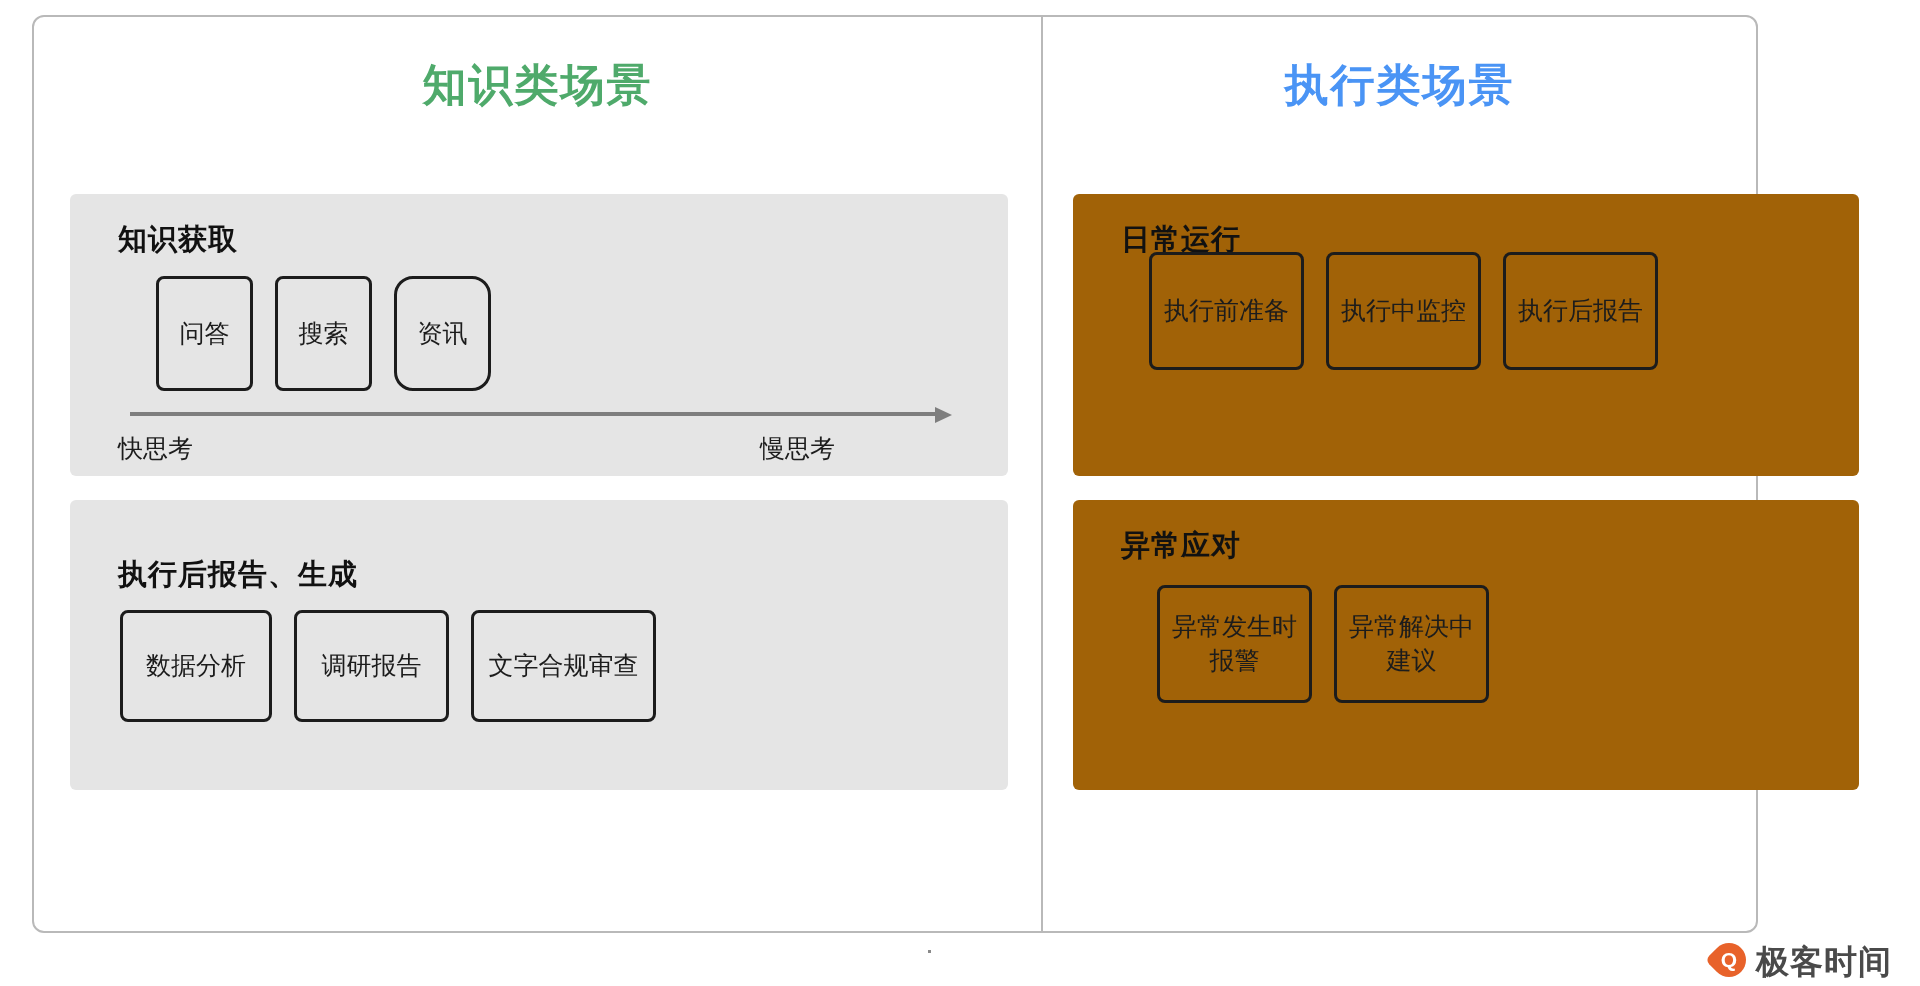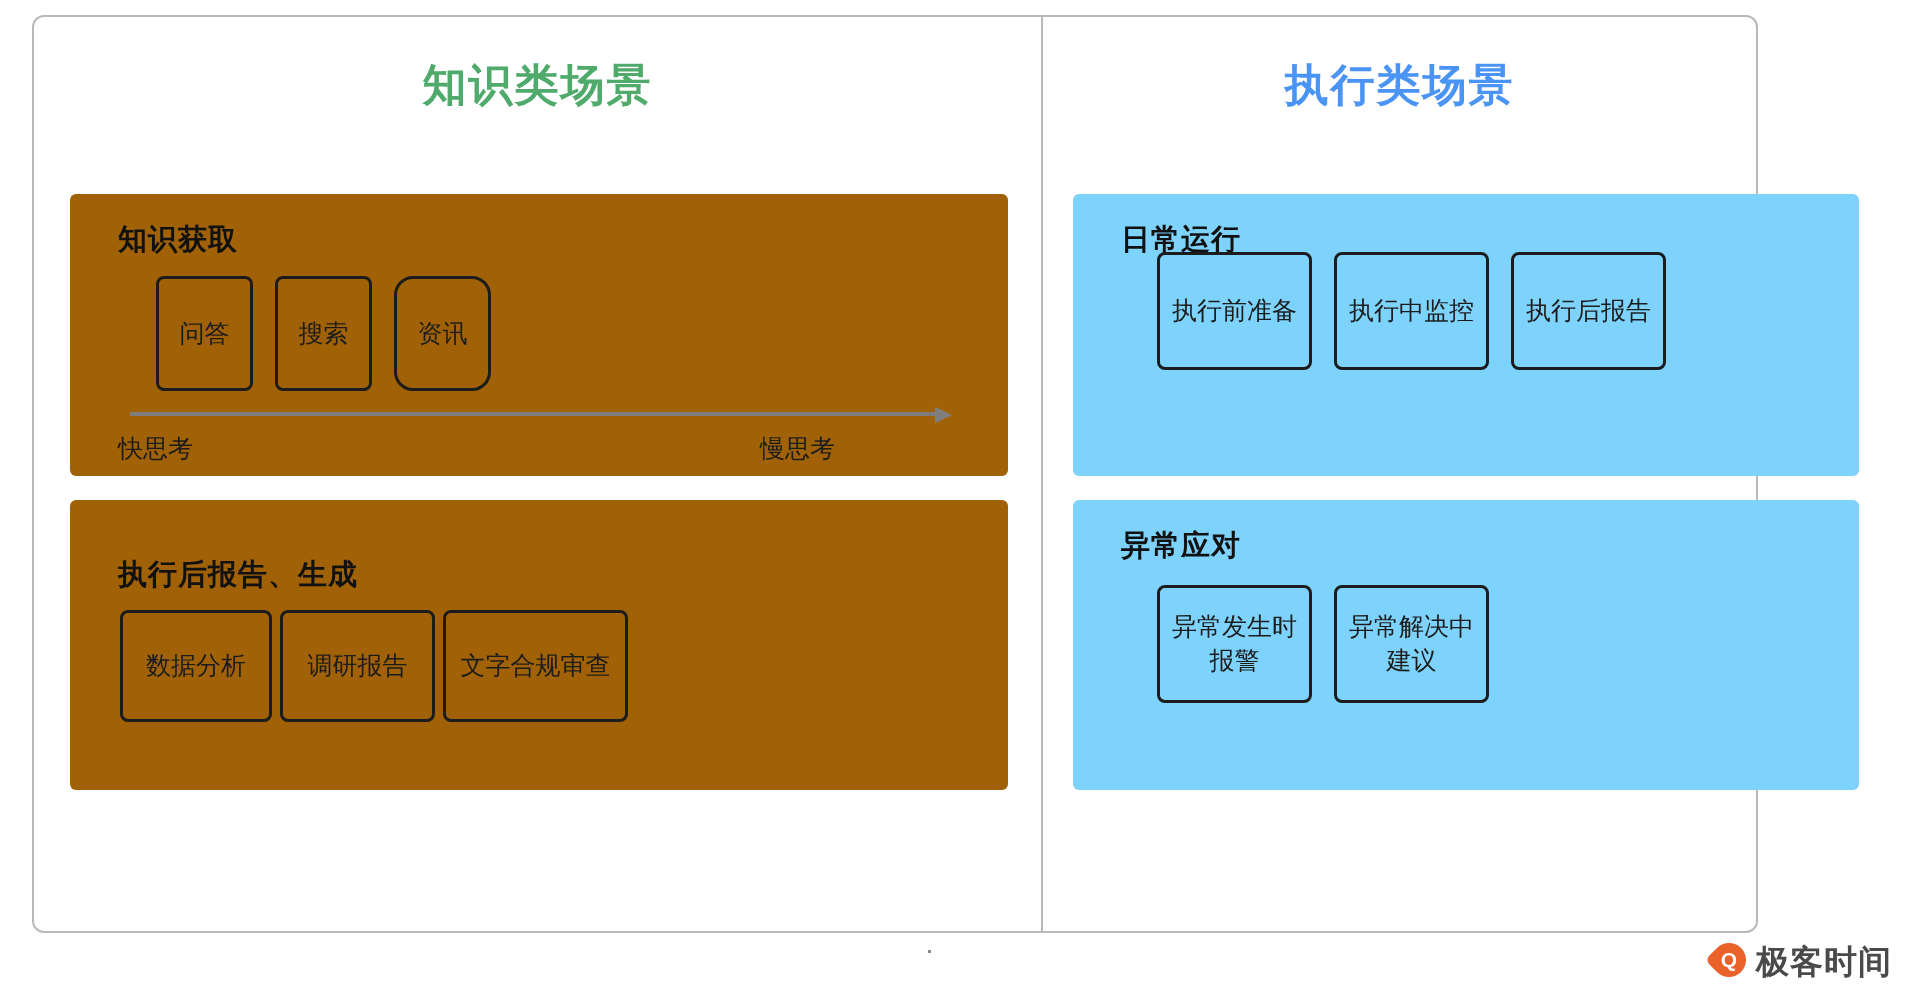--- a/index.html
+++ b/index.html
@@ -53,22 +53,22 @@
   }
   .panel-title.green { color: #4FAA6B; }
   .panel-title.blue  { color: #4A94F5; }
 
   
   .card {
     box-sizing: border-box;
     border-radius: 6px;
     position: absolute;
   }
-  .card-green { background: #a16207; }
-  .card-blue  { background: #7dd3fc; }
+  .card-green { background: #e5e5e5; }
+  .card-blue  { background: #a16207; }
 
   .card-heading {
     font-size: 29px;
     font-weight: bold;
     color: #111111;
     letter-spacing: 1px;
   }
 
   
   .box-row {
@@ -130,30 +130,30 @@
     top: 238px;
     font-size: 25px;
     color: #1c1c1c;
   }
   .axis-label.left  { left: 48px; }
   .axis-label.right { left: 690px; }
 
   
   .lb-card { left: 36px; top: 483px; width: 938px; height: 290px; }
   .lb-card .card-heading { position: absolute; left: 48px; top: 55px; }
-  .lb-card .box-row { position: absolute; left: 50px; top: 110px; gap: 8px; }
+  .lb-card .box-row { position: absolute; left: 50px; top: 110px; gap: 22px; }
   .lb-card .item-box { height: 112px; }
   .lb-box-0 { width: 152px; }
   .lb-box-1 { width: 155px; }
   .lb-box-2 { width: 185px; }
 
   
   .rt-card { left: 30px; top: 177px; width: 786px; height: 282px; }
   .rt-card .card-heading { position: absolute; left: 48px; top: 26px; }
-  .rt-card .box-row { position: absolute; left: 84px; top: 58px; gap: 22px; }
+  .rt-card .box-row { position: absolute; left: 76px; top: 58px; gap: 22px; }
   .rt-card .item-box { width: 155px; height: 118px; }
 
   
   .rb-card { left: 30px; top: 483px; width: 786px; height: 290px; }
   .rb-card .card-heading { position: absolute; left: 48px; top: 26px; }
   .rb-card .box-row { position: absolute; left: 84px; top: 85px; gap: 22px; }
   .rb-card .item-box { width: 155px; height: 118px; }
 
   
   .footer-dot {

